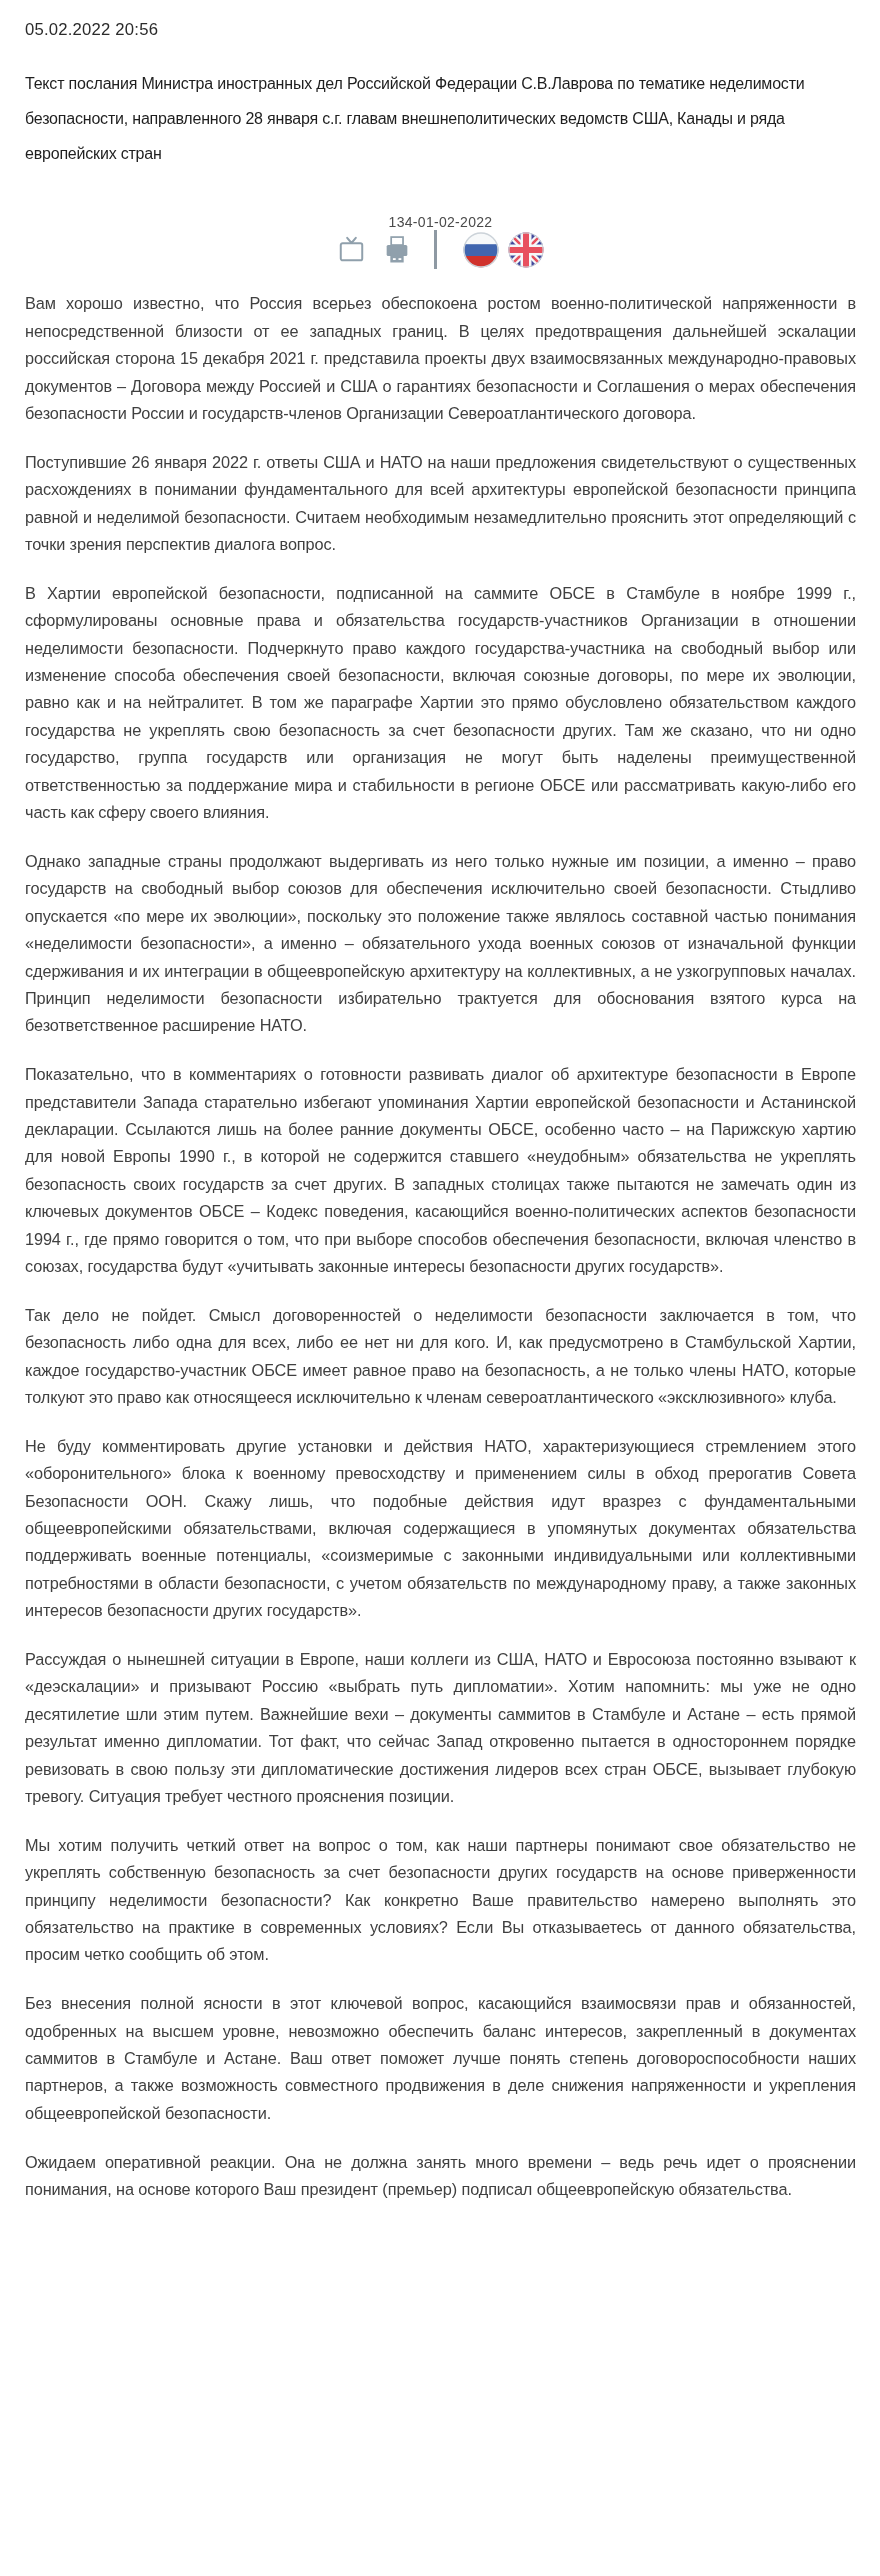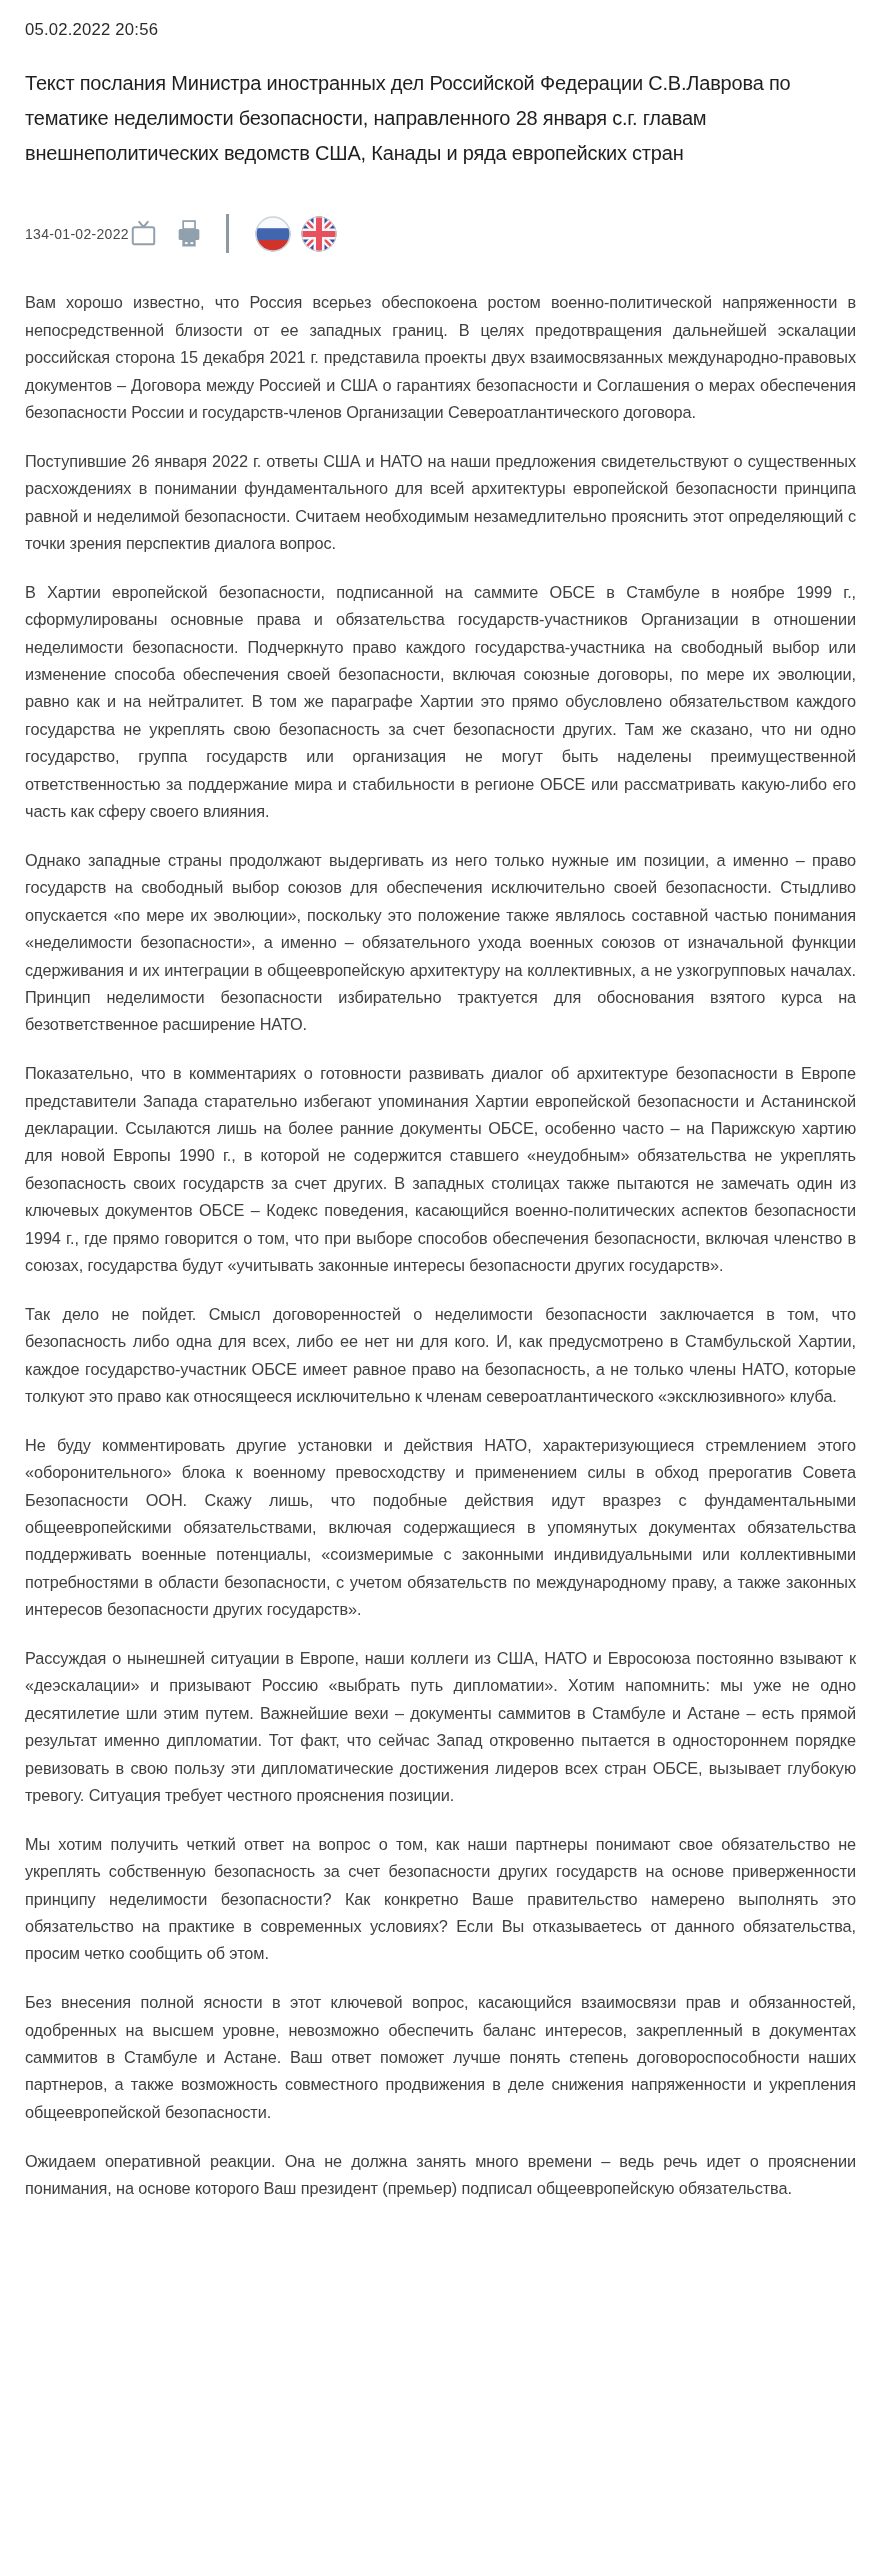--- a/index.html
+++ b/index.html
@@ -19,32 +19,33 @@
     box-sizing: border-box;
   }
   .date {
     font-size: 16.7px;
     color: #2b2b2b;
     letter-spacing: 0.2px;
     margin-top: 7.4px;
   }
   .title {
     margin: 26px 0 0 0;
-    font-size: 20px;
+    font-size: 16px;
     line-height: 35px;
     font-weight: 400;
     color: #1f1f1f;
     letter-spacing: -0.2px;
     max-width: 819px;
   }
   .toolbar {
     margin-top: 43px;
     display: flex;
-    justify-content: flex-start;
+    justify-content: center;
     align-items: center;
+    flex-direction: column;
   }
   .doc-number {
     font-size: 14px;
     color: #4a4a4a;
     letter-spacing: 0.3px;
   }
   .actions {
     display: flex;
     align-items: center;
   }
@@ -58,21 +59,21 @@
   .action-btn:first-child { margin-left: 0; }
   .sep {
     width: 2.8px;
     height: 39px;
     background: #8e99a3;
     margin: 0 16.7px 0 24px;
   }
   .flag-btn { margin-left: 9.3px; }
   .flag-btn:first-of-type { margin-left: 0; }
   .icon { display: inline-flex; line-height: 0; }
-  .article { margin-top: 36px; }
+  .article { margin-top: 21px; }
   .article p {
     margin: 0 0 21.4px 0;
     font-size: 16.3px;
     line-height: 27.4px;
     text-align: justify;
     color: #404040;
     letter-spacing: -0.1px;
   }
 </style>
 </head>

